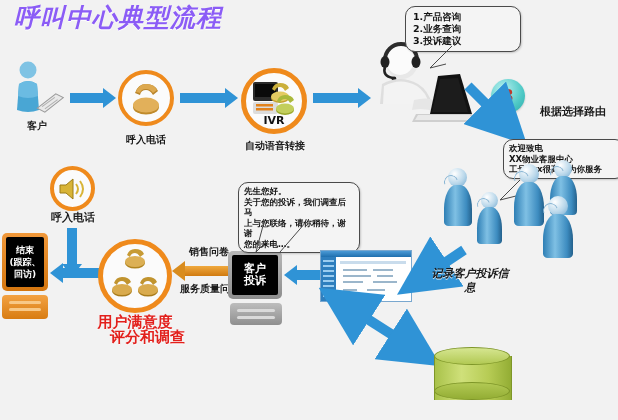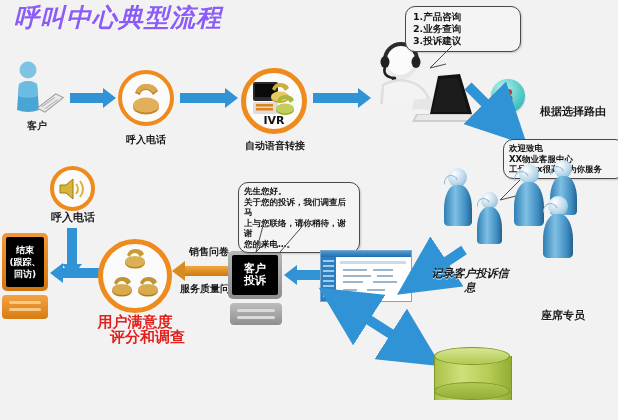--- a/index.html
+++ b/index.html
@@ -262,21 +262,20 @@
   <div class="person" style="left:548px;top:160px;width:32px;height:55px;">
     <div class="head" style="left:6px;top:0;width:18px;height:18px;"></div>
     <div class="mic" style="left:2px;top:6px;width:12px;height:12px;"></div>
     <div class="body" style="left:2px;top:16px;width:27px;height:39px;"></div>
   </div>
   <div class="person" style="left:540px;top:196px;width:36px;height:62px;">
     <div class="head" style="left:8px;top:0;width:20px;height:20px;"></div>
     <div class="mic" style="left:3px;top:7px;width:13px;height:13px;"></div>
     <div class="body" style="left:3px;top:18px;width:30px;height:44px;"></div>
   </div>
-  <div class="abs lbl big" style="left:518px;top:310px;width:90px;">座席专员</div>
 
   <div class="abs ring o" style="left:50px;top:166px;width:45px;height:45px;">
     <svg width="30" height="26" viewBox="0 0 30 26">
       <polygon points="2,9 8,9 15,3 15,23 8,17 2,17" fill="#d8b437" stroke="#9c7c16" stroke-width="1"></polygon>
       <path d="M18 8 q4 5 0 10" fill="none" stroke="#d8b437" stroke-width="2"></path>
       <path d="M22 5 q6 8 0 16" fill="none" stroke="#d8b437" stroke-width="2"></path>
     </svg>
   </div>
   <div class="abs lbl big" style="left:36px;top:212px;width:74px;">呼入电话</div>
 

